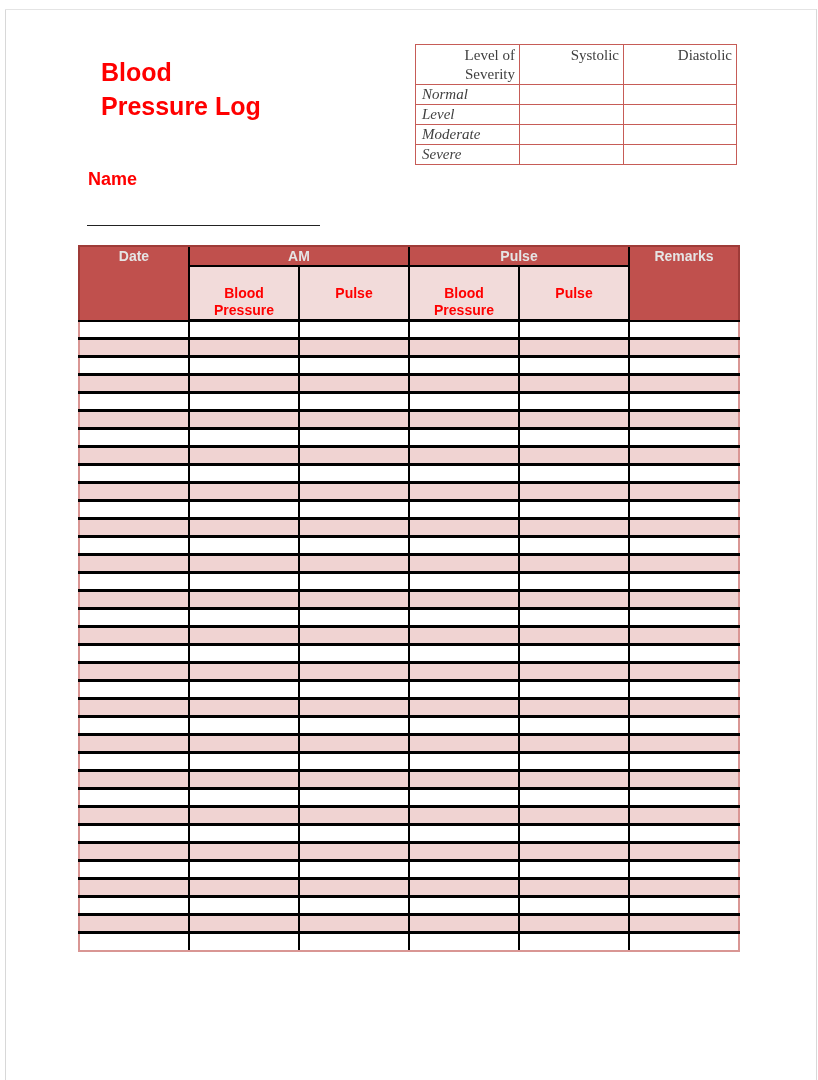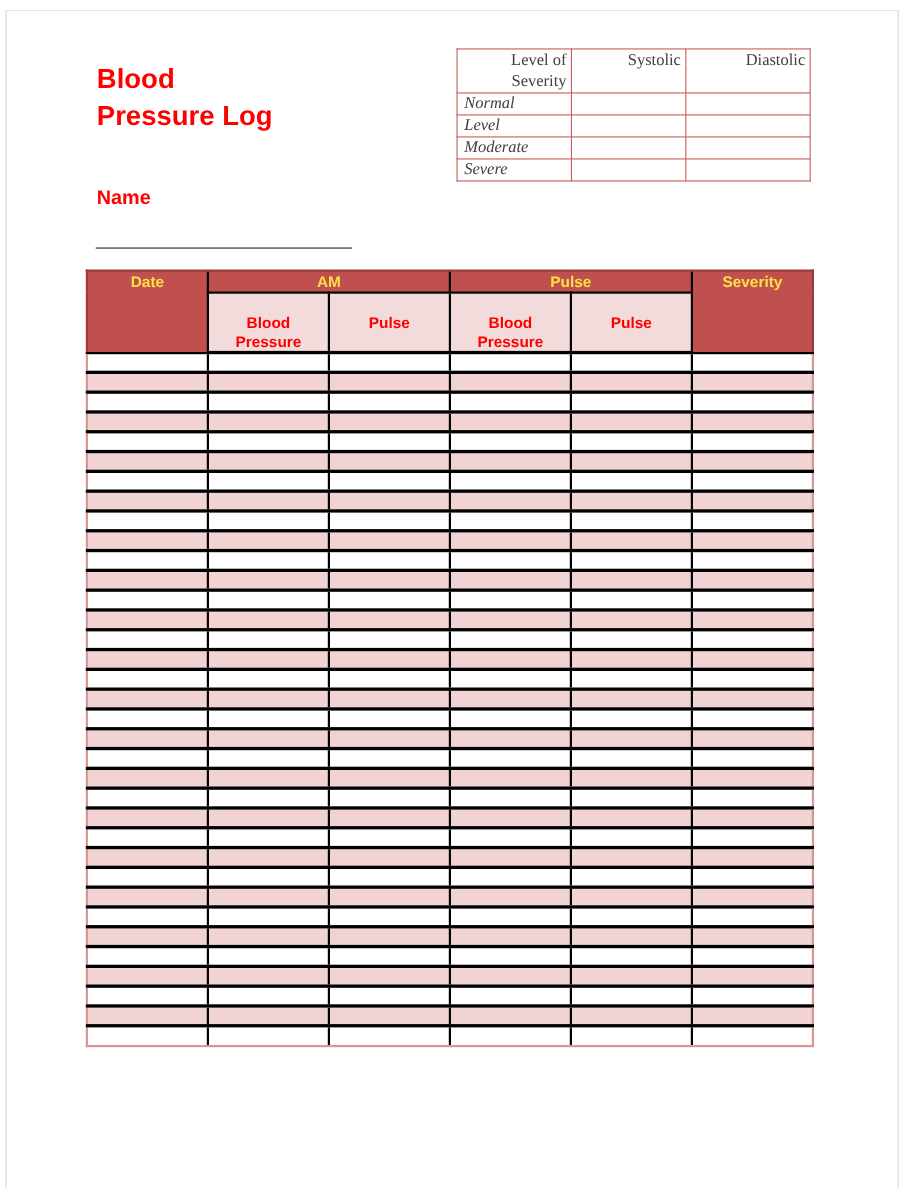--- a/index.html
+++ b/index.html
@@ -43,21 +43,21 @@
     top: 9px;
     left: 5px;
     width: 811px;
     height: 1px;
     background: #E4E4E4;
   }
 
   
   .doc-title {
     position: absolute;
-    left: 88px;
+    left: 101px;
     top: 55px;
     color: var(--accent-text-red);
     font-weight: bold;
     font-size: 25px;
     line-height: 34px;
     letter-spacing: 0px;
   }
   .name-label {
     position: absolute;
     left: 88px;
@@ -113,21 +113,21 @@
     position: absolute;
     left: 78px;
     top: 245px;
     border-collapse: collapse;
     table-layout: fixed;
   }
   .log-table th, .log-table td { padding: 0; }
 
   .log-table .hdr-main {
     background: var(--header-red);
-    color: #fde047;
+    color: #e5e5e5;
     font-weight: bold;
     font-size: 14px;
     text-align: center;
     vertical-align: top;
     padding-top: 1px;
     border-top: 2px solid var(--header-top-border);
     border-left: 2px solid var(--grid-black);
     border-bottom: 2px solid var(--grid-black);
   }
   .log-table thead tr:first-child .hdr-main:first-child { border-left: 2px solid var(--header-top-border); }
@@ -219,21 +219,21 @@
       <col style="width:110px">
     <col style="width:110px">
       <col style="width:110px">
       <col style="width:110px">
   </colgroup>
   <thead>
     <tr>
       <th class="hdr-main" rowspan="2">Date</th>
       <th class="hdr-main" colspan="2">AM</th>
       <th class="hdr-main" colspan="2">Pulse</th>
-      <th class="hdr-main" rowspan="2">Severity</th>
+      <th class="hdr-main" rowspan="2">Remarks</th>
     </tr>
     <tr class="subhdr">
       <th>Blood Pressure</th>
       <th>Pulse</th>
       <th>Blood Pressure</th>
       <th>Pulse</th>
     </tr>
   </thead>
   <tbody>
       <tr>

